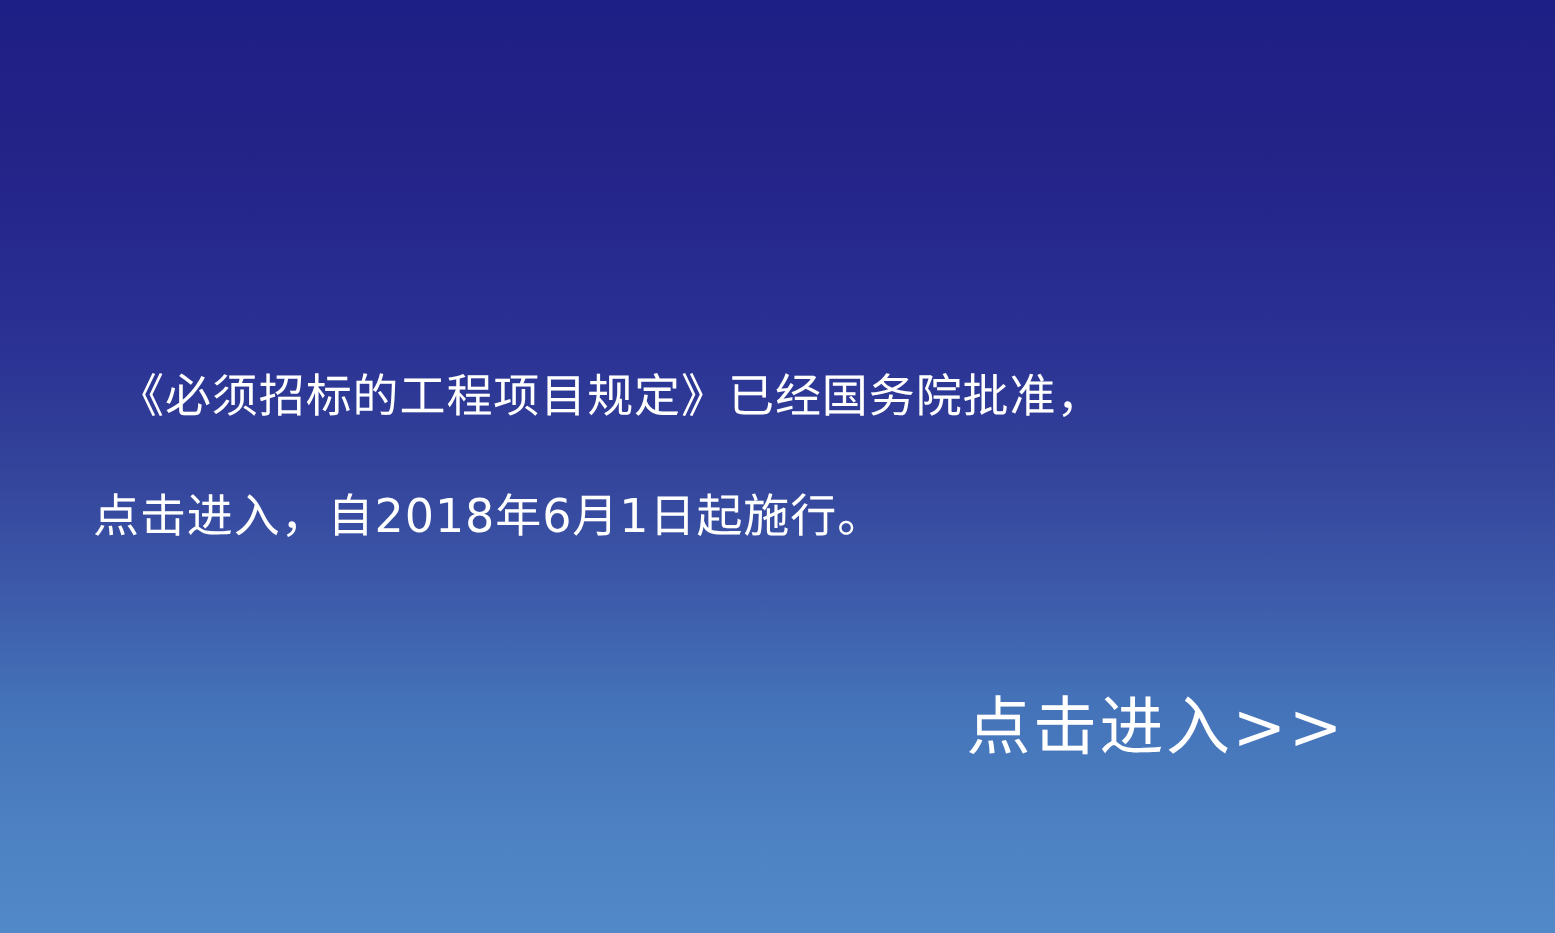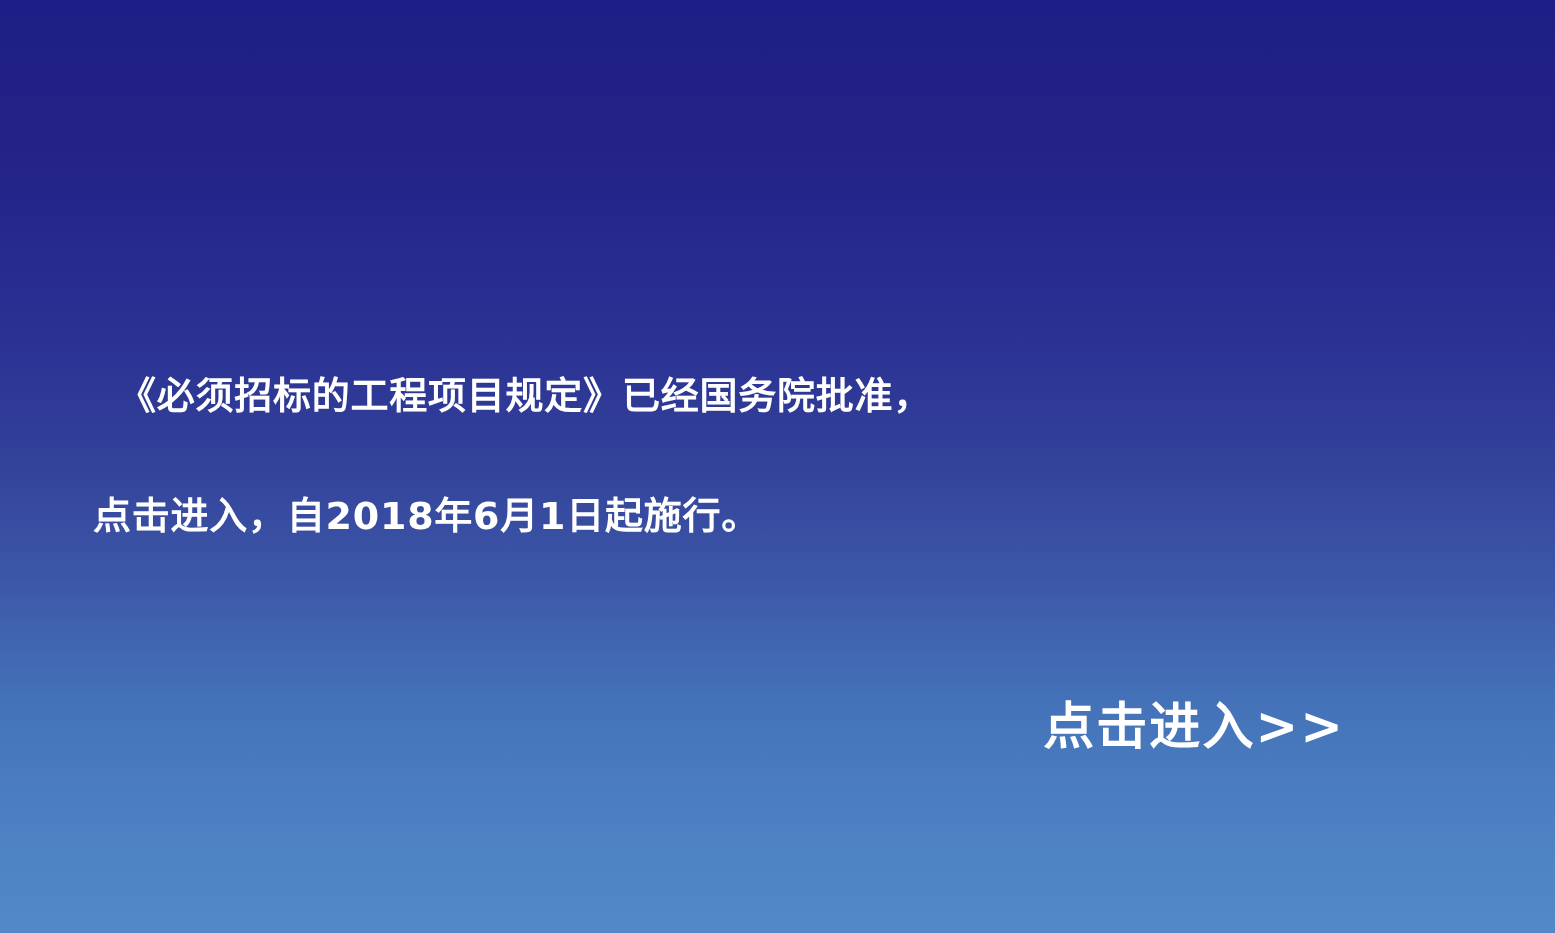--- a/index.html
+++ b/index.html
@@ -43,22 +43,22 @@
     top: 336px;
     width: 1555px;
     padding: 0 70px;
     box-sizing: border-box;
   }
 
   .announce-line {
     display: block;
     color: #ffffff;
     font-family: "DejaVu Sans", "Liberation Sans", sans-serif;
-    font-size: 38px;
-    font-weight: 700;
+    font-size: 46px;
+    font-weight: 400;
     line-height: 120px;
     letter-spacing: 0.02em;
     white-space: nowrap;
     text-rendering: optimizeLegibility;
   }
 
   .announce-line.line-1 {
     padding-left: 48px;
   }
 
@@ -75,22 +75,22 @@
     padding: 0 210px 0 0;
     box-sizing: border-box;
     display: flex;
     justify-content: flex-end;
   }
 
   .cta-link {
     display: inline-block;
     color: #ffffff;
     font-family: "DejaVu Sans", "Liberation Sans", sans-serif;
-    font-size: 51px;
-    font-weight: 700;
+    font-size: 64px;
+    font-weight: 400;
     line-height: 78px;
     letter-spacing: 0.04em;
     white-space: nowrap;
     cursor: pointer;
     text-decoration: none;
     user-select: none;
     text-align: center;
   }
 </style>
 </head>

